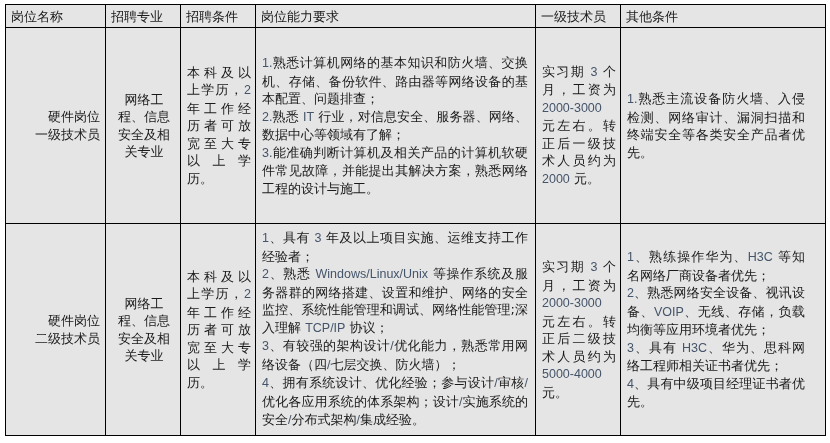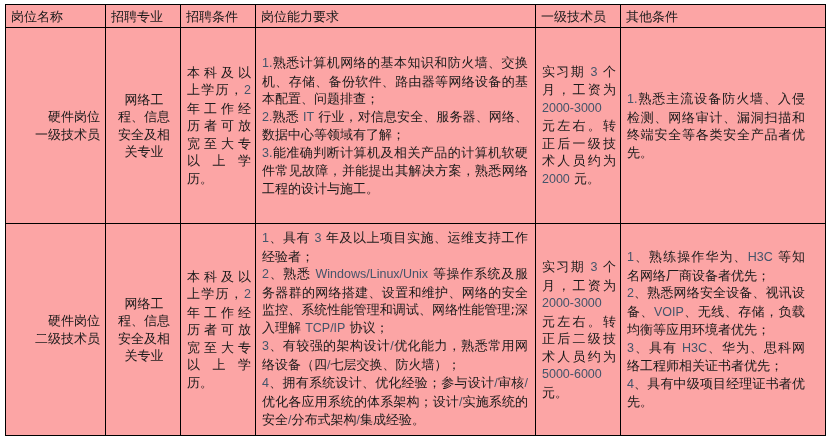--- a/index.html
+++ b/index.html
@@ -9,21 +9,21 @@
     width: 830px;
     height: 443px;
     overflow: hidden;
     font-family: "DejaVu Sans", sans-serif;
   }
   table.job-table {
     border-collapse: collapse;
     table-layout: fixed;
     width: 820px;
     margin: 4px 0 0 5px;
-    background: #fca5a5;
+    background: #e5e5e5;
   }
   .job-table th, .job-table td {
     border: 1px solid #000000;
     color: #1a1a1a;
     font-size: 13px;
     font-weight: normal;
     padding: 2px 5px;
     vertical-align: middle;
     white-space: pre-line;
     word-break: break-word;
@@ -82,20 +82,20 @@
     </tr>
     <tr class="row-2">
       <td class="c-pos">硬件岗位
 二级技术员</td>
       <td class="c-major">网络工程、信息安全及相关专业</td>
       <td class="c-req">本科及以上学历，<span class="lat">2</span> 年工作经历者可放宽至大专以上学历。</td>
       <td class="c-abil"><span class="lat">1</span>、具有 <span class="lat">3</span> 年及以上项目实施、运维支持工作经验者；
 <span class="lat">2</span>、熟悉 <span class="lat">Windows/Linux/Unix</span> 等操作系统及服务器群的网络搭建、设置和维护、网络的安全监控、系统性能管理和调试、网络性能管理;深入理解 <span class="lat">TCP/IP</span> 协议；
 <span class="lat">3</span>、有较强的架构设计<span class="lat">/</span>优化能力，熟悉常用网络设备（四<span class="lat">/</span>七层交换、防火墙）；
 <span class="lat">4</span>、拥有系统设计、优化经验；参与设计<span class="lat">/</span>审核<span class="lat">/</span>优化各应用系统的体系架构；设计<span class="lat">/</span>实施系统的安全<span class="lat">/</span>分布式架构<span class="lat">/</span>集成经验。</td>
-      <td class="c-sal">实习期 <span class="lat">3</span> 个月，工资为 <span class="lat">2000-3000</span> 元左右。转正后二级技术人员约为 <span class="lat">5000-6000</span> 元。</td>
+      <td class="c-sal">实习期 <span class="lat">3</span> 个月，工资为 <span class="lat">2000-3000</span> 元左右。转正后二级技术人员约为 <span class="lat">5000-4000</span> 元。</td>
       <td class="c-other"><span class="lat">1</span>、熟练操作华为、<span class="lat">H3C</span> 等知名网络厂商设备者优先；
 <span class="lat">2</span>、熟悉网络安全设备、视讯设备、<span class="lat">VOIP</span>、无线、存储，负载均衡等应用环境者优先；
 <span class="lat">3</span>、具有 <span class="lat">H3C</span>、华为、思科网络工程师相关证书者优先；
 <span class="lat">4</span>、具有中级项目经理证书者优先。</td>
     </tr>
   </tbody>
 </table>
 
 </body></html>

